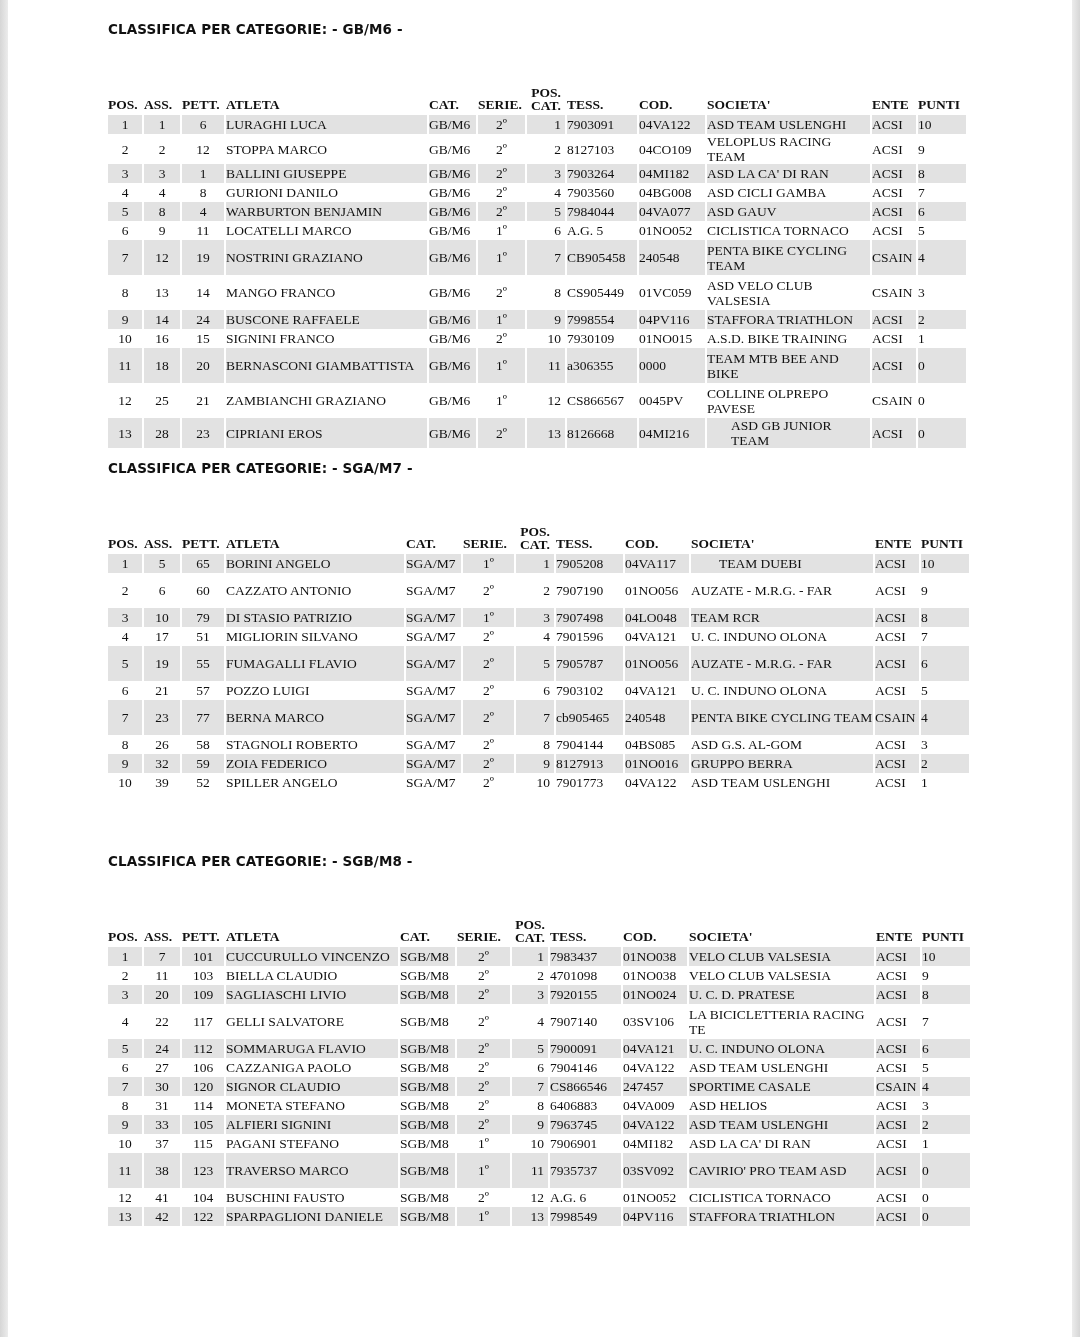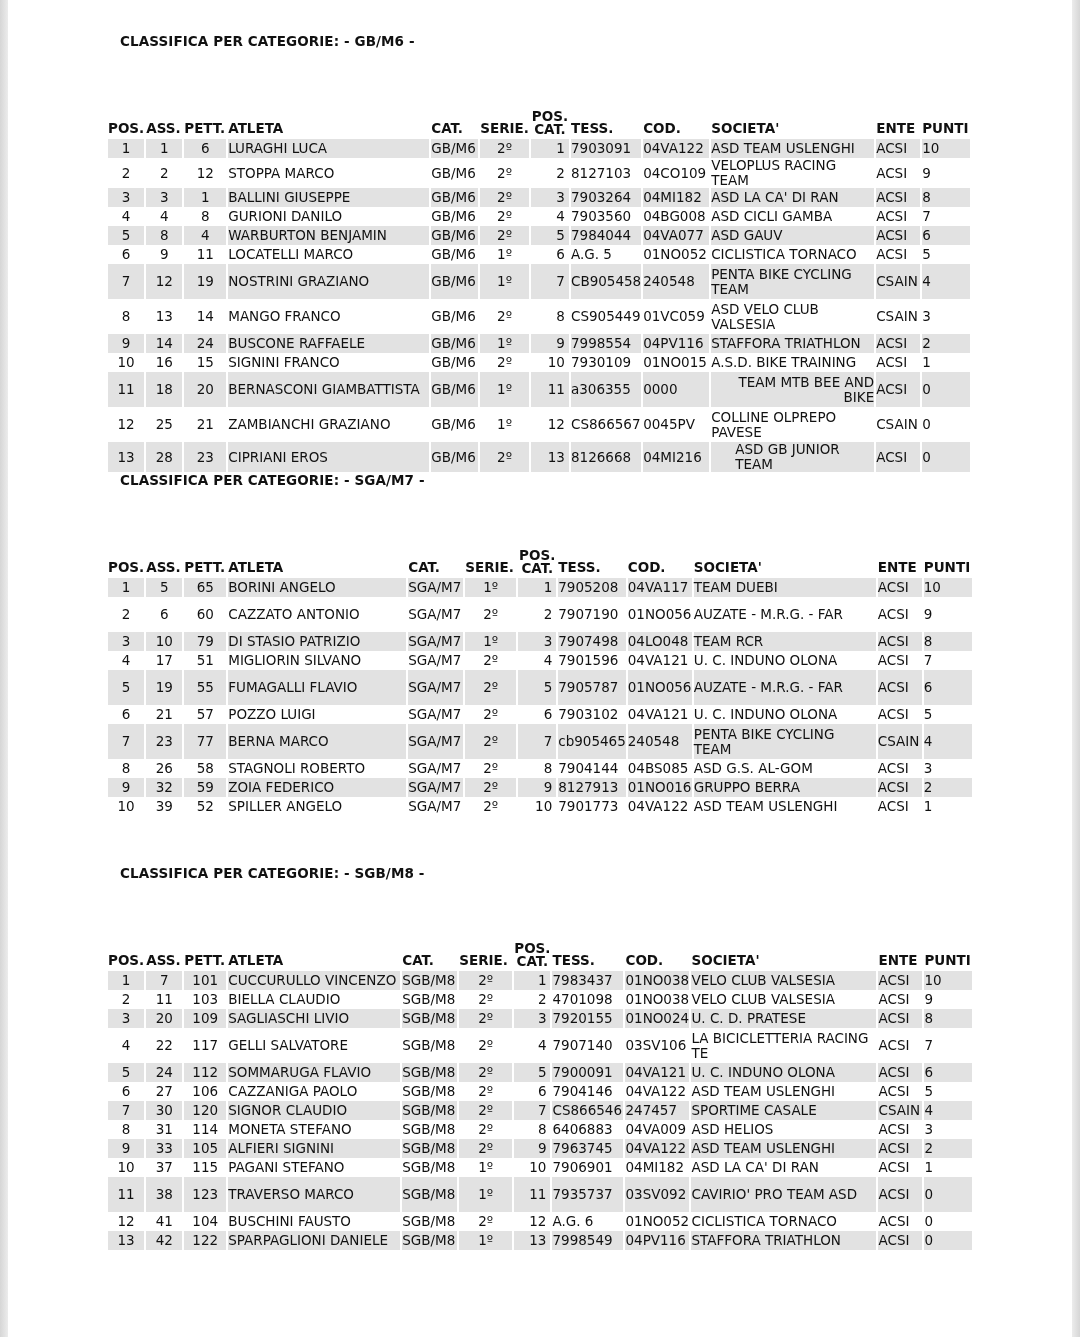--- a/index.html
+++ b/index.html
@@ -11,25 +11,25 @@
   }
   .edge-left, .edge-right {
     position: absolute; top: 0; bottom: 0; width: 8px;
     background: linear-gradient(to right, #d6d6d6, #ececec);
   }
   .edge-left { left: 0; }
   .edge-right { right: 0; background: linear-gradient(to left, #d6d6d6, #ececec); }
   .section { position: absolute; left: 108px; }
   .sec-title {
     font-size: 13.5px; font-weight: bold; letter-spacing: 0.1px;
-    margin: 12px; height: 18px; line-height: 18px;
+    margin: 0; height: 18px; line-height: 18px;
   }
   table {
     border-collapse: separate; border-spacing: 2px 0;
-    margin-left: -2px; font-size: 13.5px; line-height: 15px;
+    margin-left: -2px; font-size: 13.5px; line-height: 15px; font-family: Liberation Serif, serif;
   }
   th {
     font-weight: bold; text-align: left; vertical-align: bottom;
     padding: 0 0 3px 0; white-space: nowrap; font-size: 13.5px;
   }
   th.poscat { line-height: 13px; font-size: 13.5px; text-align: center; }
   td { padding: 0 0 0 0; height: 19px; vertical-align: middle; white-space: nowrap; }
   td.c { text-align: center; }
   td.r { text-align: right; padding-right: 4px; }
   td.soc { white-space: normal; line-height: 15px; }
@@ -206,21 +206,21 @@
         <tr class="odd tall">
           <td class="c">11</td>
           <td class="c">18</td>
           <td class="c">20</td>
           <td>BERNASCONI GIAMBATTISTA</td>
           <td>GB/M6</td>
           <td class="c">1º</td>
           <td class="r">11</td>
           <td>a306355</td>
           <td>0000</td>
-          <td class="soc" style="max-width: 160px; text-align: right;">TEAM MTB BEE AND BIKE</td>
+          <td class="soc" style="max-width: 160px;">TEAM MTB BEE AND BIKE</td>
           <td>ACSI</td>
           <td>0</td>
         </tr>
         <tr class="tall">
           <td class="c">12</td>
           <td class="c">25</td>
           <td class="c">21</td>
           <td>ZAMBIANCHI GRAZIANO</td>
           <td>GB/M6</td>
           <td class="c">1º</td>
@@ -273,21 +273,21 @@
         <tr class="odd">
           <td class="c">1</td>
           <td class="c">5</td>
           <td class="c">65</td>
           <td>BORINI ANGELO</td>
           <td>SGA/M7</td>
           <td class="c">1º</td>
           <td class="r">1</td>
           <td>7905208</td>
           <td>04VA117</td>
-          <td class="soc" style="max-width: 160px;">TEAM DUEBI</td>
+          <td class="soc" style="max-width: 160px; padding-left: 28px;">TEAM DUEBI</td>
           <td>ACSI</td>
           <td>10</td>
         </tr>
         <tr class="tall">
           <td class="c">2</td>
           <td class="c">6</td>
           <td class="c">60</td>
           <td>CAZZATO ANTONIO</td>
           <td>SGA/M7</td>
           <td class="c">2º</td>

